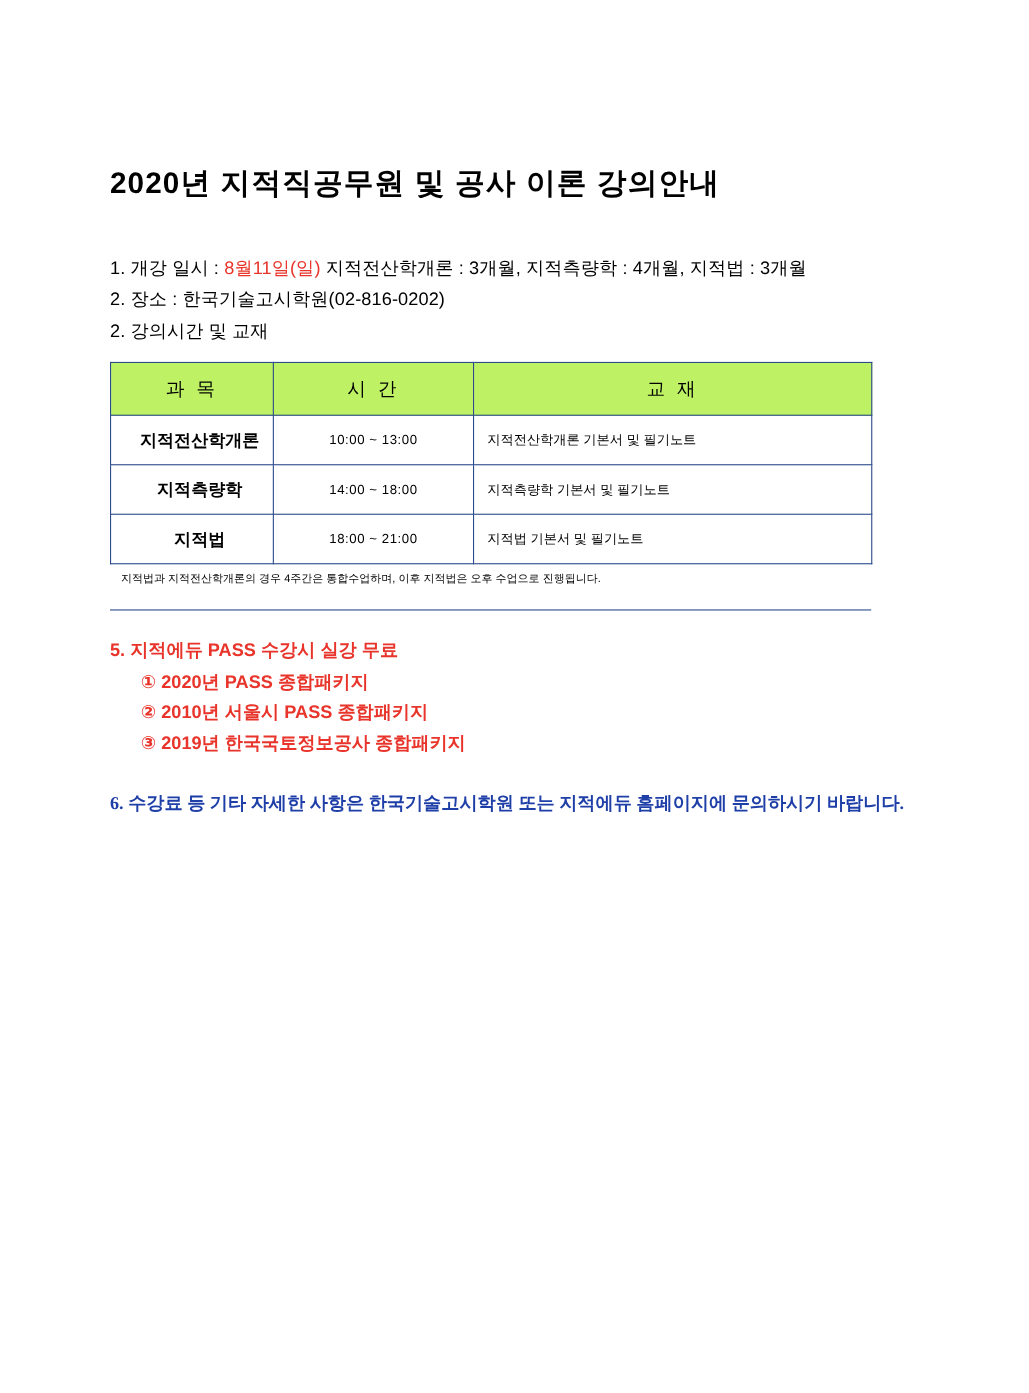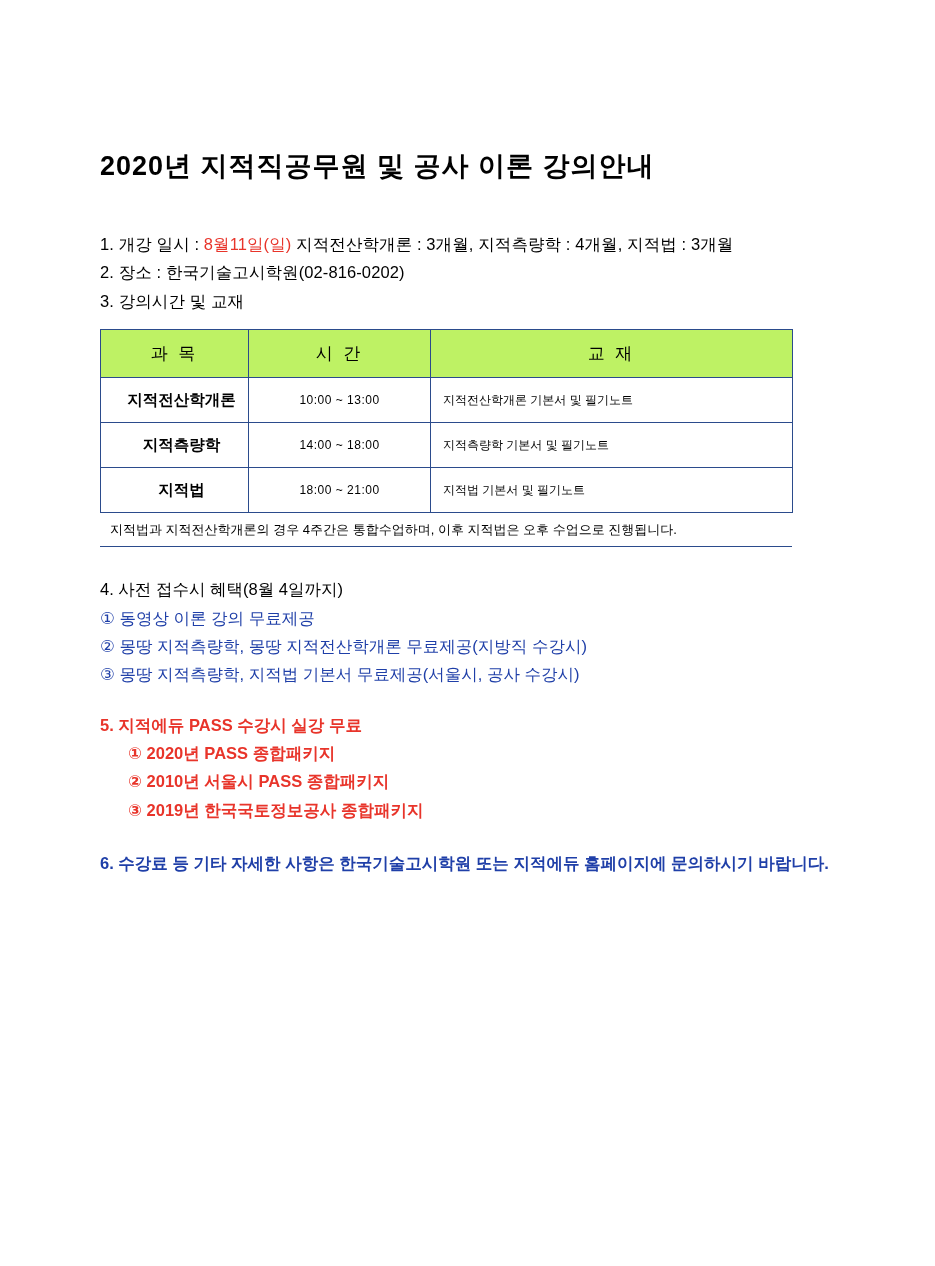--- a/index.html
+++ b/index.html
@@ -86,23 +86,23 @@
     padding-left: 12px;
     border-right: 1px solid #2b4b8c;
   }
   table.schedule col.c1 { width: 148px; }
   table.schedule col.c2 { width: 182px; }
   table.schedule col.c3 { width: 362px; }
   .table-note {
     width: 692px;
     box-sizing: border-box;
     border-bottom: 1px solid #2b4b8c;
-    font-size: 13px;
+    font-size: 10px;
     line-height: 1.62;
-    padding: 6px 4px 6px 10px;
+    padding: 6px 4px 19px 10px;
     font-family: "Liberation Sans", "DejaVu Sans", sans-serif;
   }
   .benefits {
     padding-top: 28px;
     font-size: 16.5px;
     line-height: 1.72;
     font-family: "Liberation Sans", "DejaVu Sans", sans-serif;
   }
   .benefits .lead {
     color: #000;
@@ -120,35 +120,35 @@
   }
   .section-red .indent {
     padding-left: 28px;
   }
   .section-blue {
     padding-top: 26px;
     font-size: 16.5px;
     line-height: 1.62;
     color: #1f3fa8;
     font-weight: bold;
-    font-family: Liberation Sans, sans-serif;
+    font-family: Liberation Serif, serif;
     max-width: 730px;
   }
 </style>
 </head>
 <body>
 
 <div class="page">
 
   <h1 class="doc-title">2020년 지적직공무원 및 공사 이론 강의안내</h1>
 
   <div class="info-list">
     <div class="info-line"><span>1. 개강 일시 : </span><span class="hl-red">8월11일(일)</span><span> 지적전산학개론 : 3개월, 지적측량학 : 4개월, 지적법 : 3개월</span></div>
     <div class="info-line">2. 장소 : 한국기술고시학원(02-816-0202)</div>
-    <div class="info-line">3. 강의시간 및 교재</div>
+    <div class="info-line">2. 강의시간 및 교재</div>
   </div>
 
   <table class="schedule">
     <colgroup>
       <col class="c1">
         <col class="c2">
         <col class="c3">
     </colgroup>
     <thead>
       <tr>
@@ -171,26 +171,20 @@
       <tr>
         <td class="col-subject">지적법</td>
         <td class="col-time">18:00 ~ 21:00</td>
         <td class="col-book">지적법 기본서 및 필기노트</td>
       </tr>
     </tbody>
   </table>
 
   <div class="table-note">지적법과 지적전산학개론의 경우 4주간은 통합수업하며, 이후 지적법은 오후 수업으로 진행됩니다.</div>
 
-  <div class="benefits">
-    <div class="lead">4. 사전 접수시 혜택(8월 4일까지)</div>
-    <div class="blue">① 동영상 이론 강의 무료제공</div>
-    <div class="blue">② 몽땅 지적측량학, 몽땅 지적전산학개론 무료제공(지방직 수강시)</div>
-    <div class="blue">③ 몽땅 지적측량학, 지적법 기본서 무료제공(서울시, 공사 수강시)</div>
-  </div>
 
   <div class="section-red">
     <div>5. 지적에듀  PASS 수강시 실강 무료</div>
     <div class="indent">① 2020년 PASS 종합패키지</div>
     <div class="indent">② 2010년 서울시 PASS 종합패키지</div>
     <div class="indent">③ 2019년 한국국토정보공사 종합패키지</div>
   </div>
 
   <div class="section-blue">6. 수강료 등 기타 자세한 사항은 한국기술고시학원 또는 지적에듀 홈페이지에 문의하시기 바랍니다.</div>
 

